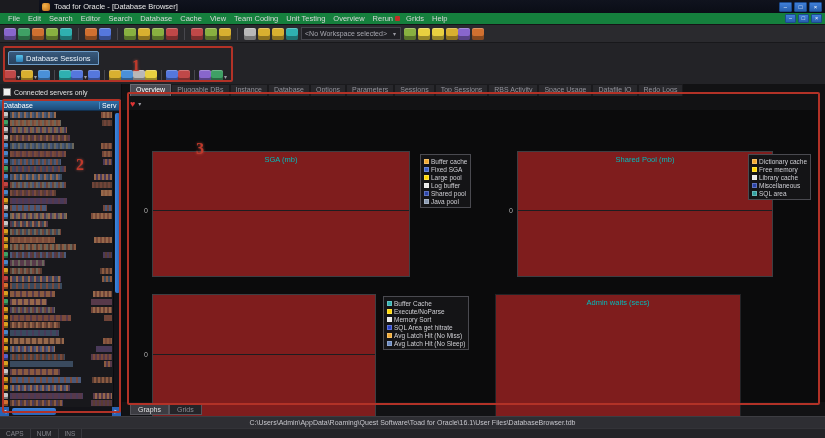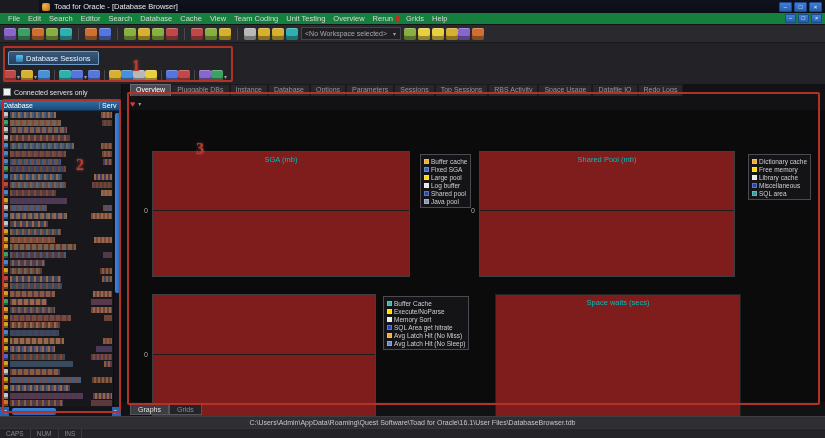--- a/index.html
+++ b/index.html
@@ -75,21 +75,21 @@
   .otab.active { background:#4c4c54; color:#fff; border-color:#6a6a72; }
   .fav-row { position:absolute; left:8px; top:13px; height:13px; display:flex; align-items:center; gap:2px; }
   .heart { color:#e03434; font-size:9px; line-height:10px; }
   .charts { position:absolute; left:0; top:26px; right:0; bottom:14px; background:#0b0b0c; }
   .panel { position:absolute; background:#7f1d1d; border:1px solid #3e3e42; }
   .panel.faint { border-color:#232326; }
   .panel-title { position:absolute; left:0; right:0; top:3px; text-align:center; font-size:7.5px; color:#00bcbc; }
   .ytick { position:absolute; left:-9px; top:47%; transform:translateY(-50%); font-size:7px; color:#b0b0b0; }
   .zero-line { position:absolute; left:0; right:0; top:47%; height:1px; background:#1d1d20; }
   .panel-sga   { left:30px;  top:41px;  width:258px; height:126px; }
-  .panel-sp    { left:357px; top:41px;  width:256px; height:126px; }
+  .panel-sp    { left:395px; top:41px;  width:256px; height:126px; }
   .panel-hr    { left:30px;  top:184px; width:224px; height:127px; }
   .panel-ew    { left:373px; top:184px; width:246px; height:127px; }
   .legend { position:absolute; background:#141416; border:1px solid #4a4a50; padding:2px 3px; }
   .legend-sga { left:298px; top:44px; }
   .legend-sp  { left:626px; top:44px; }
   .legend-hr  { left:261px; top:186px; }
   .lg-row { display:flex; align-items:center; height:8px; gap:2px; }
   .lg-swatch { width:5px; height:5px; flex:none; border:1px solid rgba(255,255,255,.25); }
   .lg-label { font-size:6.5px; color:#cfcfd4; white-space:nowrap; }
   .bottom-tabs { position:absolute; left:8px; bottom:1px; display:flex; }
@@ -530,21 +530,21 @@
             <span class="lg-swatch" style="background: rgb(240, 168, 48);"></span>
             <span class="lg-label">Avg Latch Hit (No Miss)</span>
           </div>
           <div class="lg-row">
             <span class="lg-swatch" style="background: rgb(104, 136, 192);"></span>
             <span class="lg-label">Avg Latch Hit (No Sleep)</span>
           </div>
         </div>
 
       <div class="panel panel-ew faint">
-        <span class="panel-title">Space waits (secs)</span>
+        <span class="panel-title">Admin waits (secs)</span>
       </div>
 
     </div>
 
     <div class="bottom-tabs">
         <span class="btab active">Graphs</span>
         <span class="btab">Grids</span>
       </div>
   </div>
 

